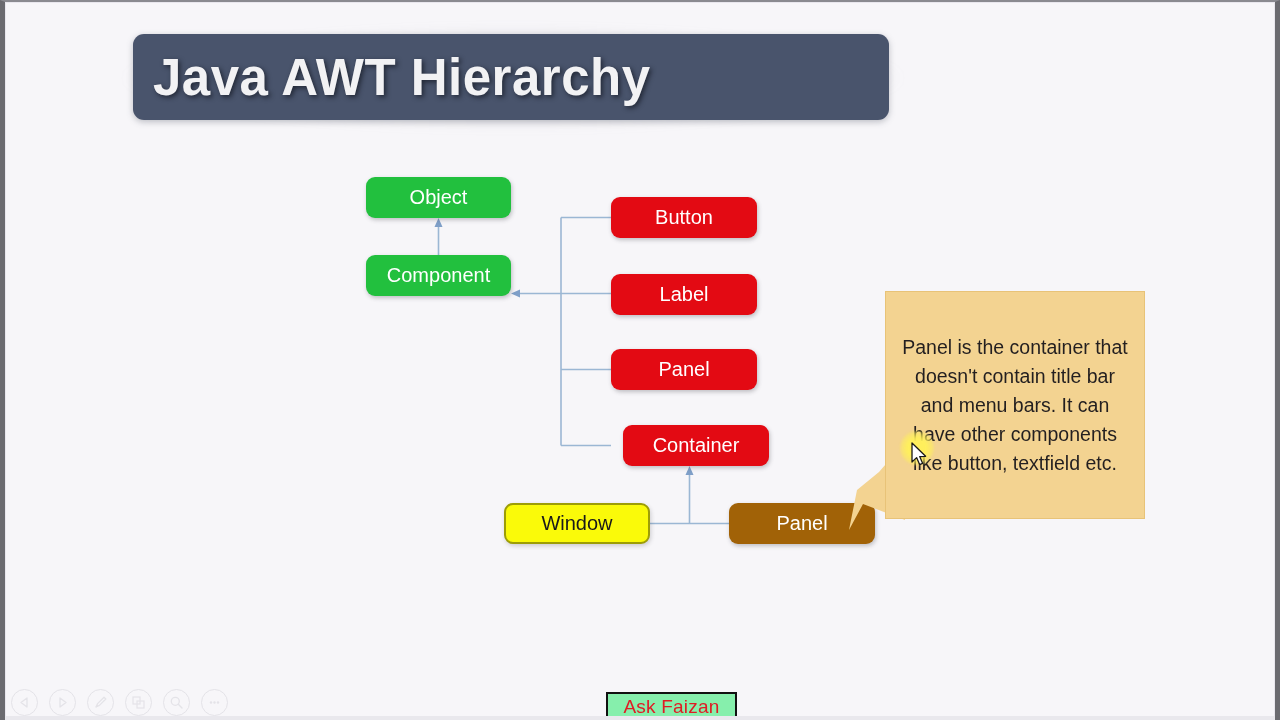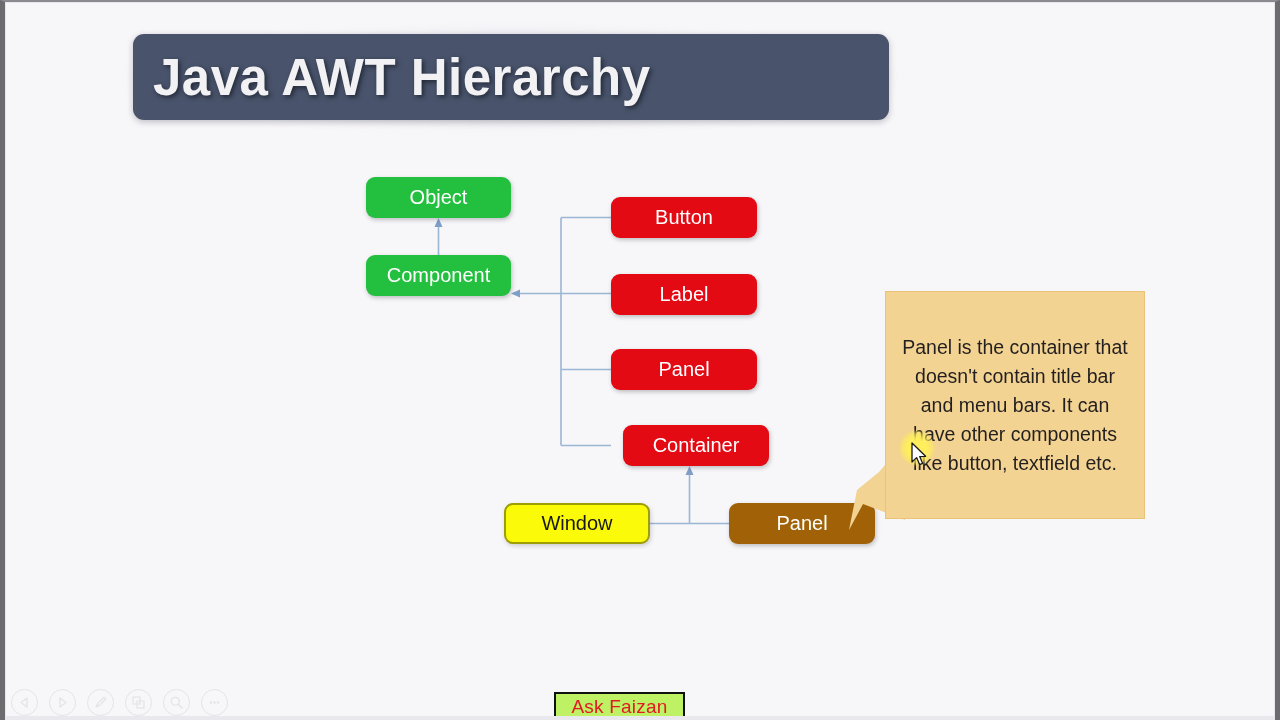--- a/index.html
+++ b/index.html
@@ -166,23 +166,23 @@
     align-items: center;
     justify-content: center;
     background: transparent;
     box-sizing: border-box;
   }
   .tb-btn svg { display: block; }
 
   
   #watermark {
     position: absolute;
-    left: 549px; top: 690px;
+    left: 601px; top: 690px;
     width: 131px; height: 29px;
-    background: #bef264;
+    background: #86efac;
     border: 2px solid #111111;
     display: flex;
     align-items: center;
     justify-content: center;
     box-sizing: border-box;
   }
   #watermark-text {
     color: #e01b24;
     font-size: 19px;
     letter-spacing: 0.2px;

